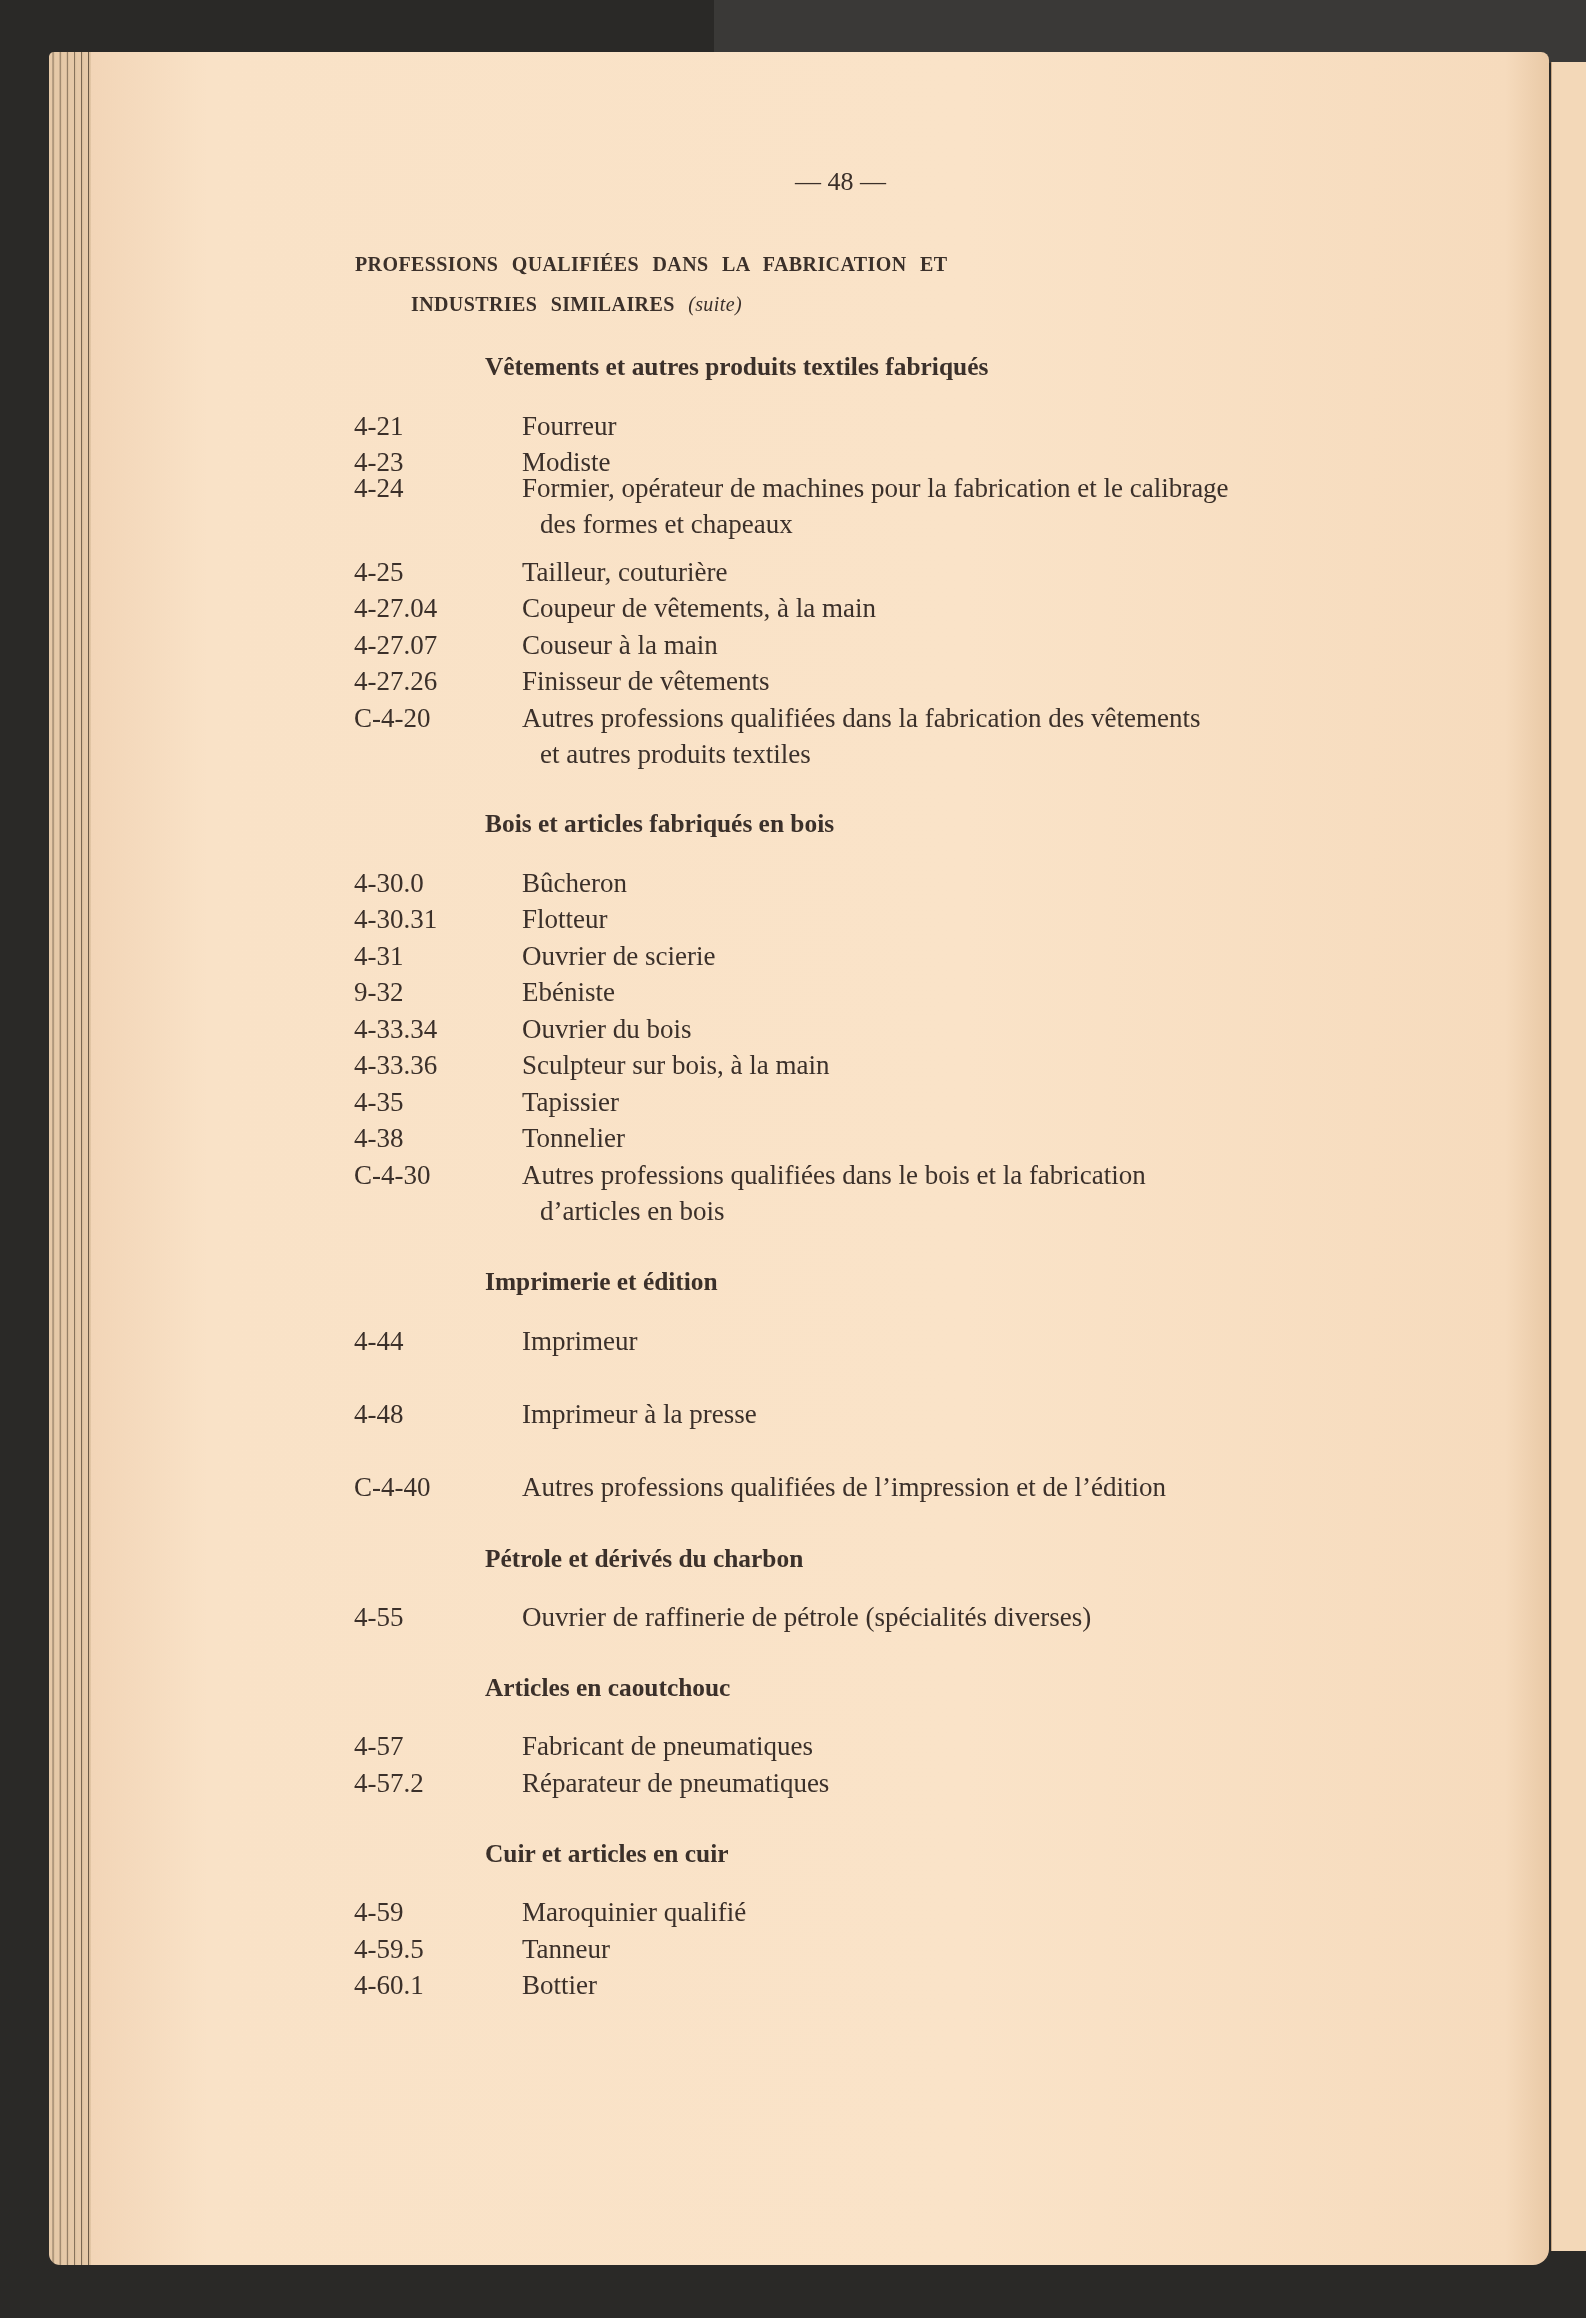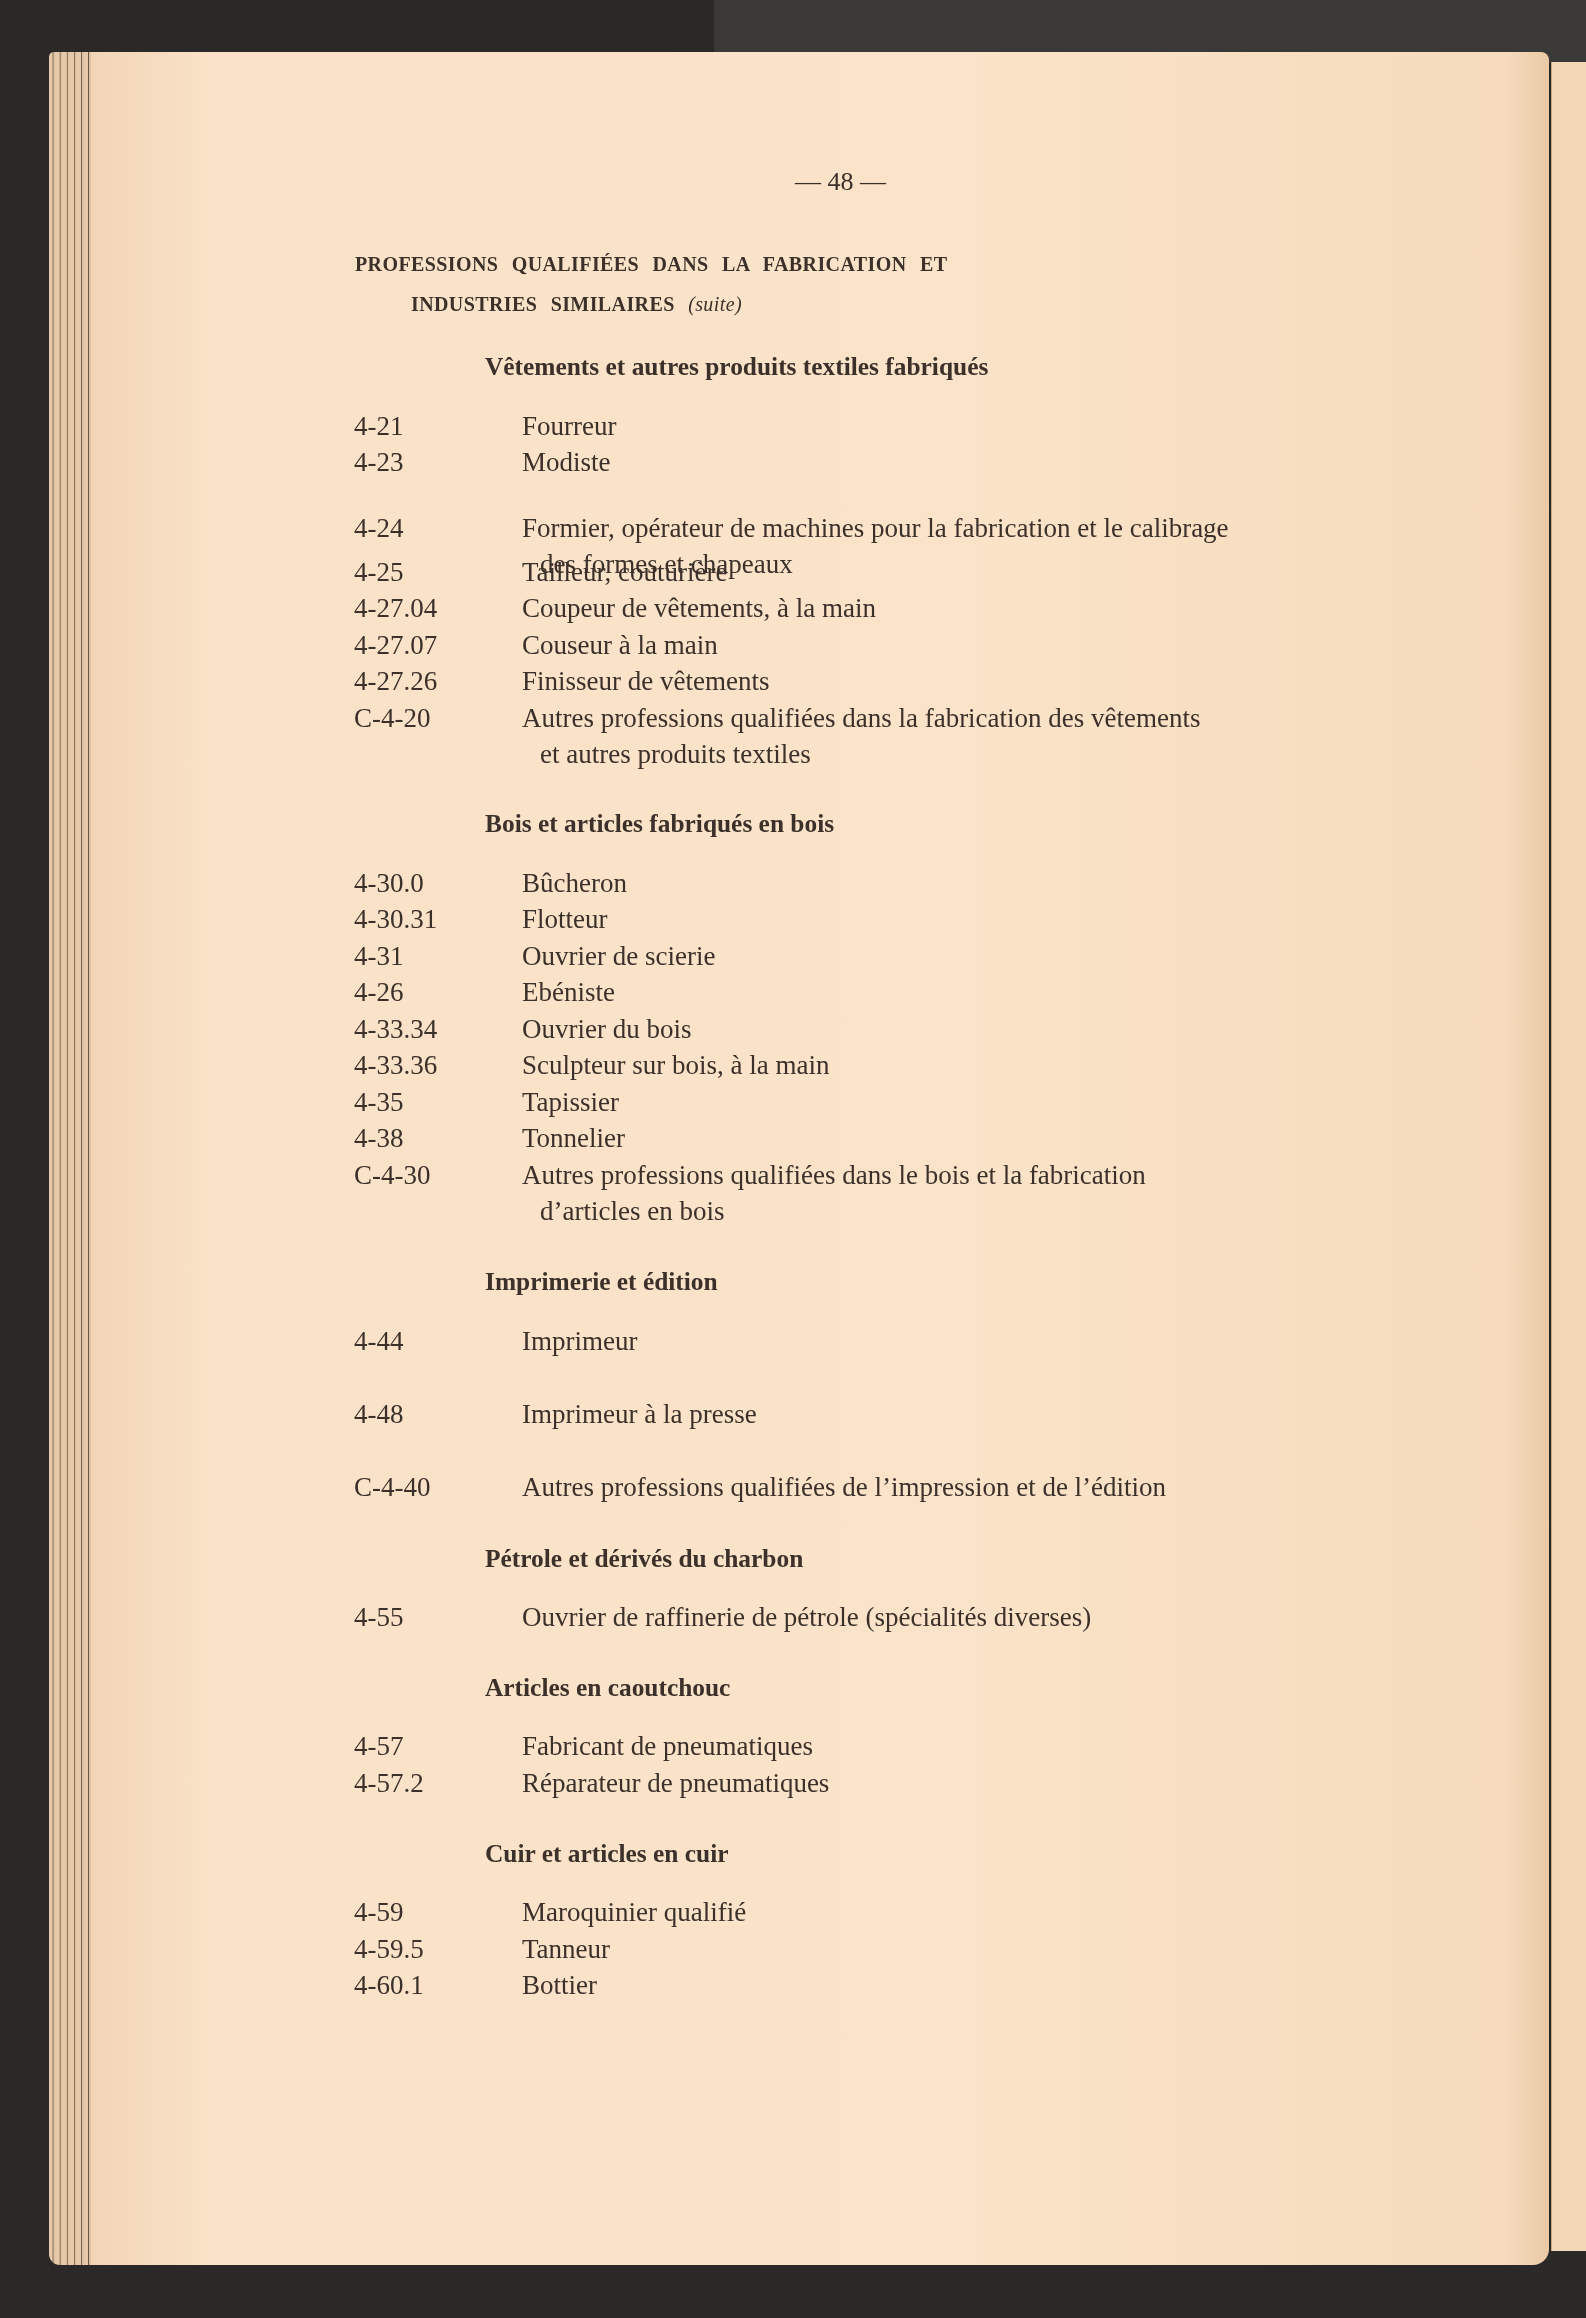--- a/index.html
+++ b/index.html
@@ -65,32 +65,32 @@
   <div class="page-number">— 48 —</div>
 
   <div class="title">
     <span>PROFESSIONS QUALIFIÉES DANS LA FABRICATION ET</span>
     <span class="line2"><span>INDUSTRIES SIMILAIRES</span> <span class="suite">(suite)</span></span>
   </div>
 
   <div class="section-heading" style="top:352px">Vêtements et autres produits textiles fabriqués</div>
   <div class="entry" style="top:408px"><span class="code">4-21</span><span class="label">Fourreur</span></div>
   <div class="entry" style="top:444px"><span class="code">4-23</span><span class="label">Modiste</span></div>
-  <div class="entry" style="top:510px"><span class="code">4-24</span><span class="label">Formier, opérateur de machines pour la fabrication et le calibrage</span><span class="cont">des formes et chapeaux</span></div>
+  <div class="entry" style="top:470px"><span class="code">4-24</span><span class="label">Formier, opérateur de machines pour la fabrication et le calibrage</span><span class="cont">des formes et chapeaux</span></div>
   <div class="entry" style="top:554px"><span class="code">4-25</span><span class="label">Tailleur, couturière</span></div>
   <div class="entry" style="top:590px"><span class="code">4-27.04</span><span class="label">Coupeur de vêtements, à la main</span></div>
   <div class="entry" style="top:627px"><span class="code">4-27.07</span><span class="label">Couseur à la main</span></div>
   <div class="entry" style="top:663px"><span class="code">4-27.26</span><span class="label">Finisseur de vêtements</span></div>
   <div class="entry" style="top:700px"><span class="code">C-4-20</span><span class="label">Autres professions qualifiées dans la fabrication des vêtements</span><span class="cont">et autres produits textiles</span></div>
 
   <div class="section-heading" style="top:809px">Bois et articles fabriqués en bois</div>
   <div class="entry" style="top:865px"><span class="code">4-30.0</span><span class="label">Bûcheron</span></div>
   <div class="entry" style="top:901px"><span class="code">4-30.31</span><span class="label">Flotteur</span></div>
   <div class="entry" style="top:938px"><span class="code">4-31</span><span class="label">Ouvrier de scierie</span></div>
-  <div class="entry" style="top:974px"><span class="code">4-26</span><span class="label">Ebéniste</span></div>
+  <div class="entry" style="top:974px"><span class="code">9-32</span><span class="label">Ebéniste</span></div>
   <div class="entry" style="top:1011px"><span class="code">4-33.34</span><span class="label">Ouvrier du bois</span></div>
   <div class="entry" style="top:1047px"><span class="code">4-33.36</span><span class="label">Sculpteur sur bois, à la main</span></div>
   <div class="entry" style="top:1084px"><span class="code">4-35</span><span class="label">Tapissier</span></div>
   <div class="entry" style="top:1120px"><span class="code">4-38</span><span class="label">Tonnelier</span></div>
   <div class="entry" style="top:1157px"><span class="code">C-4-30</span><span class="label">Autres professions qualifiées dans le bois et la fabrication</span><span class="cont">d’articles en bois</span></div>
 
   <div class="section-heading" style="top:1267px">Imprimerie et édition</div>
   <div class="entry" style="top:1323px"><span class="code">4-44</span><span class="label">Imprimeur</span></div>
   <div class="entry" style="top:1396px"><span class="code">4-48</span><span class="label">Imprimeur à la presse</span></div>
   <div class="entry" style="top:1469px"><span class="code">C-4-40</span><span class="label">Autres professions qualifiées de l’impression et de l’édition</span></div>

